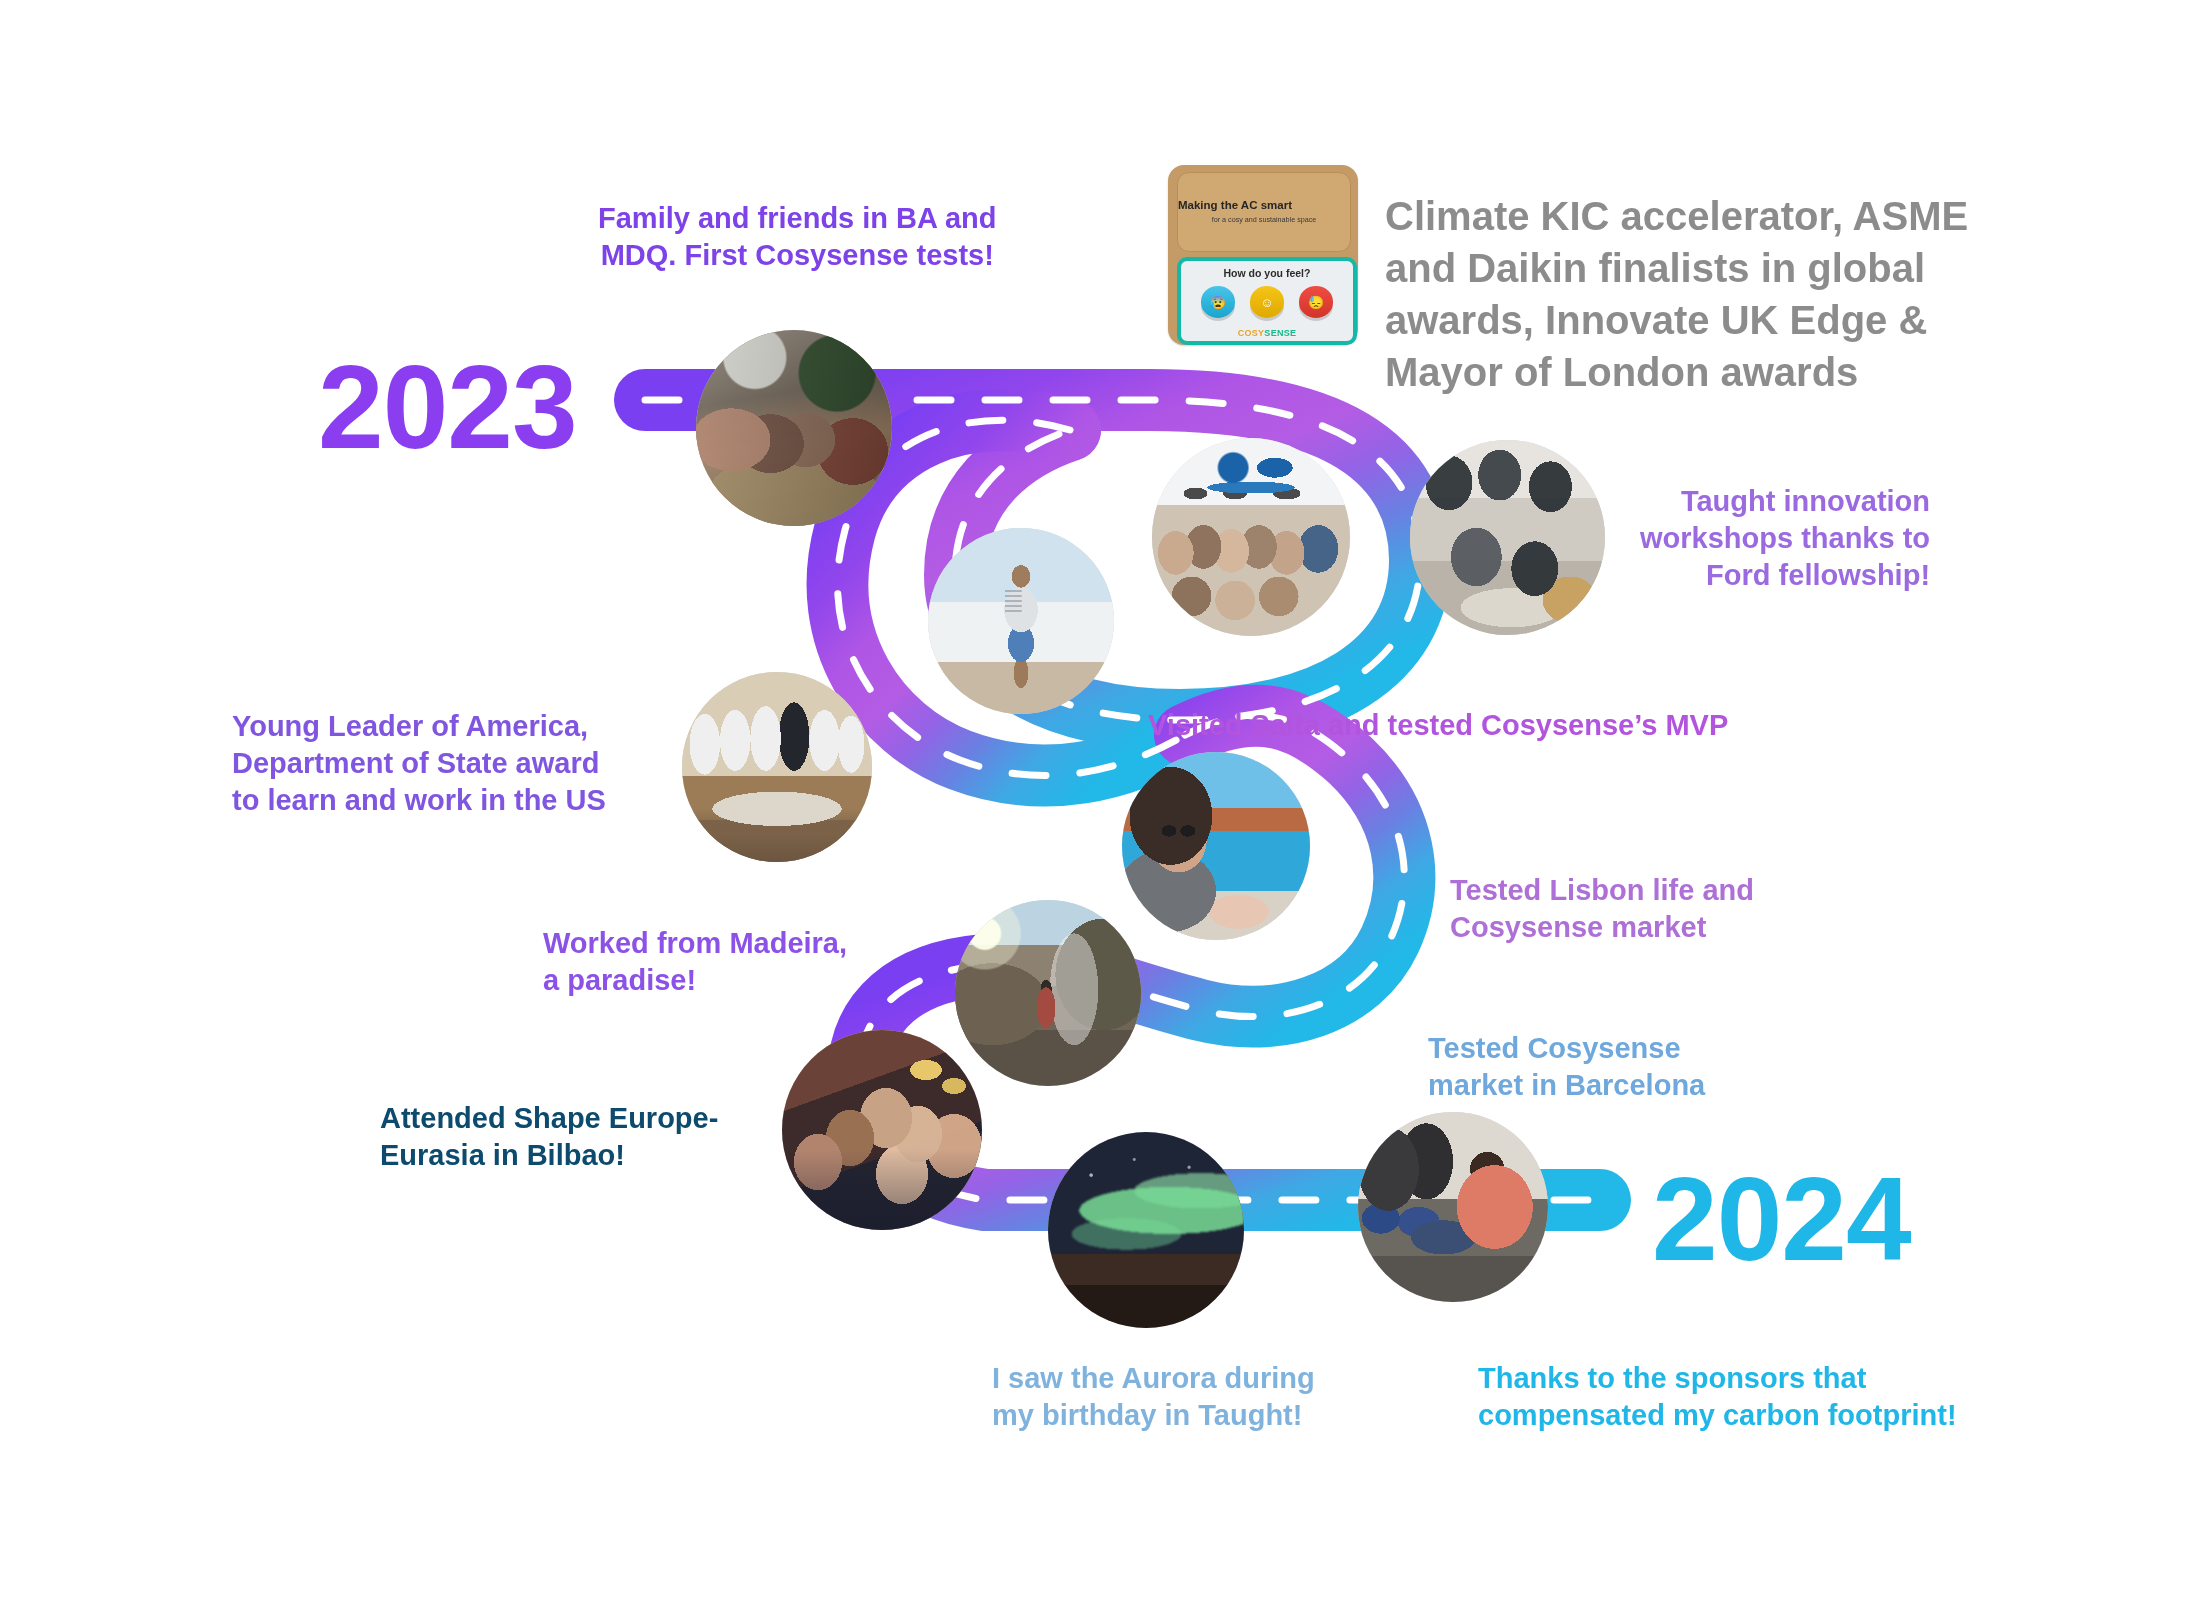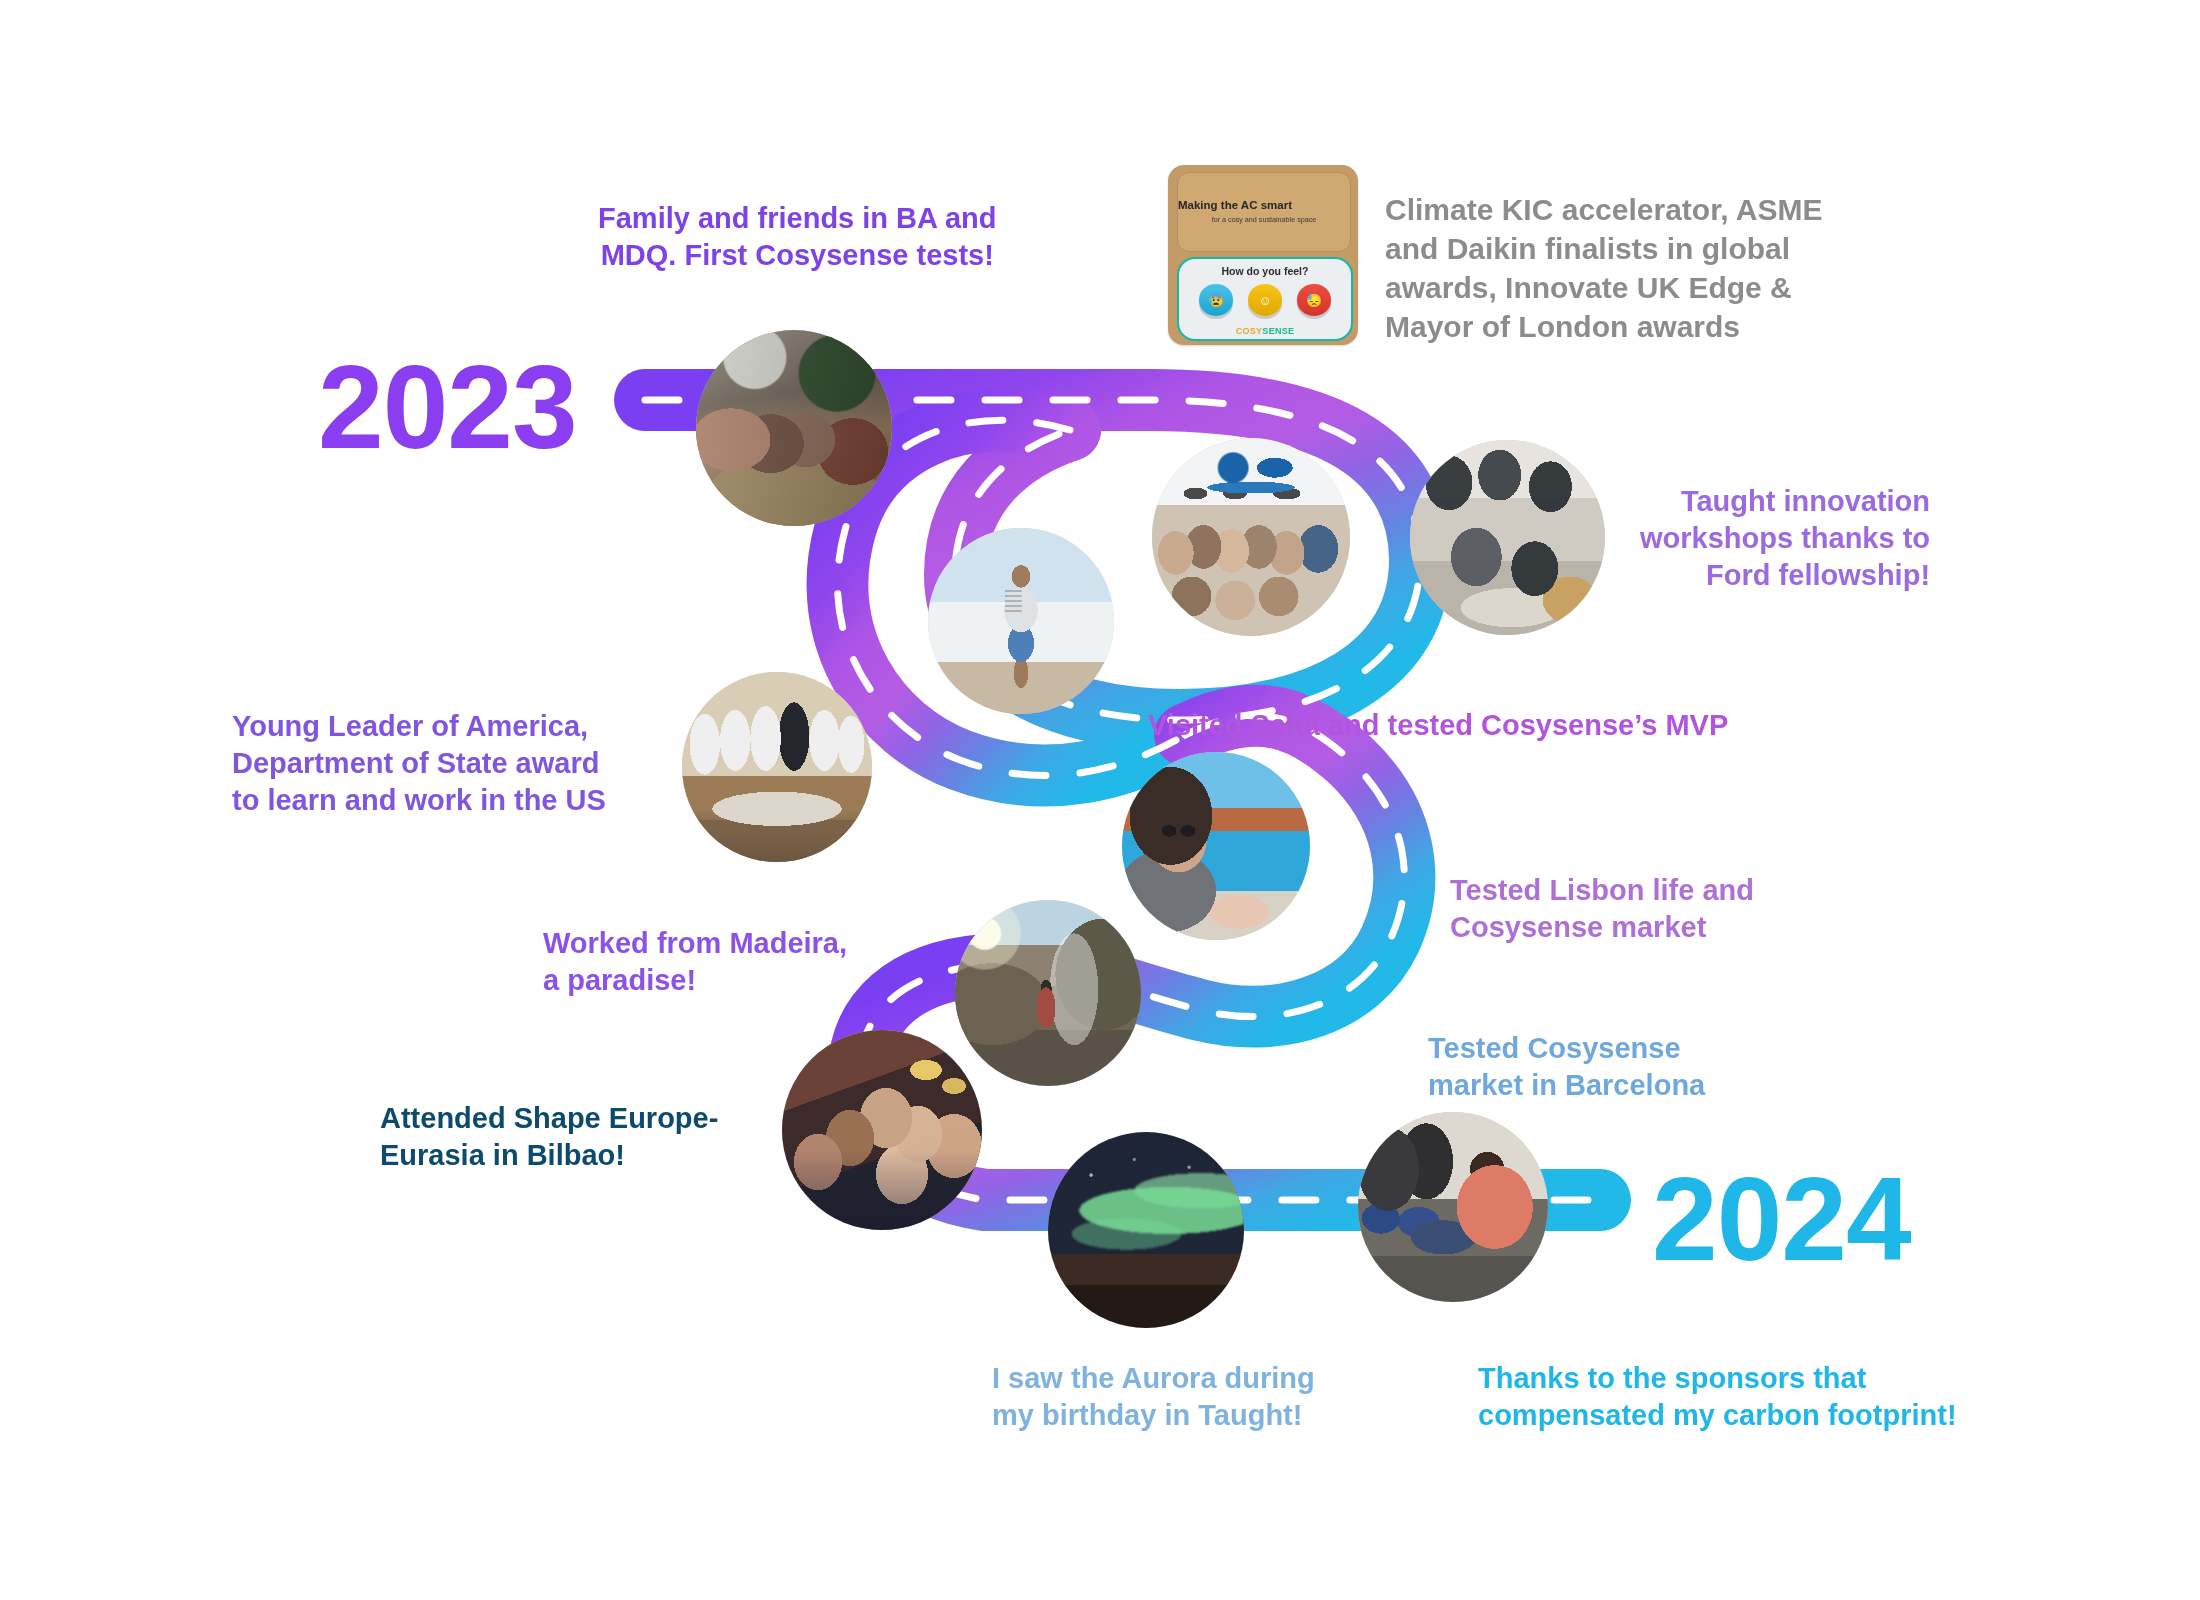--- a/index.html
+++ b/index.html
@@ -13,21 +13,21 @@
 
   
   .year{position:absolute;font-weight:700;letter-spacing:-1px;line-height:1;
         white-space:nowrap;}
   #year-2023{left:318px;top:348px;font-size:118px;color:#8B3DF0;}
   #year-2024{left:1652px;top:1160px;font-size:118px;color:#1FB6E8;}
 
   
   .cap{position:absolute;font-weight:700;font-size:29px;line-height:1.27;
        white-space:pre-line;}
-  .cap.grey{color:#8c8c8c;font-size:30px;line-height:1.3;}
+  .cap.grey{color:#8c8c8c;font-size:40px;line-height:1.3;}
 
   #cap-family      {left:598px; top:200px;  color:#7D42E8;text-align:center;}
   #cap-awards      {left:1385px;top:190px;}
   #cap-ford        {left:1640px;top:483px;  color:#9B6AE0;text-align:right;}
   #cap-ylai        {left:232px; top:708px;  color:#8055E0;}
   #cap-salta       {left:1148px;top:707px;  color:#B254DE;}
   #cap-lisbon      {left:1450px;top:872px;  color:#AE70D6;}
   #cap-madeira     {left:543px; top:925px;  color:#8C52E8;}
   #cap-barcelona   {left:1428px;top:1030px; color:#6FA8DC;}
   #cap-bilbao      {left:380px; top:1100px; color:#0c4a6e;}
@@ -45,21 +45,21 @@
             border-radius:16px;background:
             linear-gradient(160deg,#cfa06a 0%,#c1925c 42%,#b9subbe 42%,#caa06d 100%);
             background-color:#c49a66;box-shadow:0 1px 2px rgba(0,0,0,.18);}
   .dev-lid{position:absolute;left:9px;top:7px;width:172px;height:78px;
            border-radius:12px;background:#cfa872;border:1px solid #b98f58;}
   .dev-lid-txt{position:absolute;left:0;right:0;top:26px;text-align:left;
                font-size:11.5px;font-weight:700;color:#262626;line-height:1.15;}
   .dev-lid-sub{position:absolute;left:0;right:0;top:42px;text-align:center;
                font-size:7.2px;color:#3a3a3a;}
   .dev-body{position:absolute;left:9px;top:92px;width:172px;height:80px;
-            border-radius:18px;background:#eceff1;border:2px solid #14b8a6;}
+            border-radius:10px;background:#eceff1;border:4px solid #14b8a6;}
   .dev-q{position:absolute;left:0;right:0;top:6px;text-align:center;
          font-size:10.5px;font-weight:600;color:#2b2b2b;}
   .btn{position:absolute;top:25px;width:34px;height:32px;border-radius:50%/48%;
        display:flex;align-items:center;justify-content:center;font-size:13px;
        color:#fff;box-shadow:0 3px 0 rgba(0,0,0,.16);}
   .btn.b1{left:20px;background:linear-gradient(#49c4e8,#1aa5cf);}
   .btn.b2{left:69px;background:linear-gradient(#f5c518,#e0a900);}
   .btn.b3{left:118px;background:linear-gradient(#ee4d42,#d3342a);}
   .dev-logo{position:absolute;left:0;right:0;bottom:3px;text-align:center;
             font-size:9px;font-weight:700;letter-spacing:.3px;}

